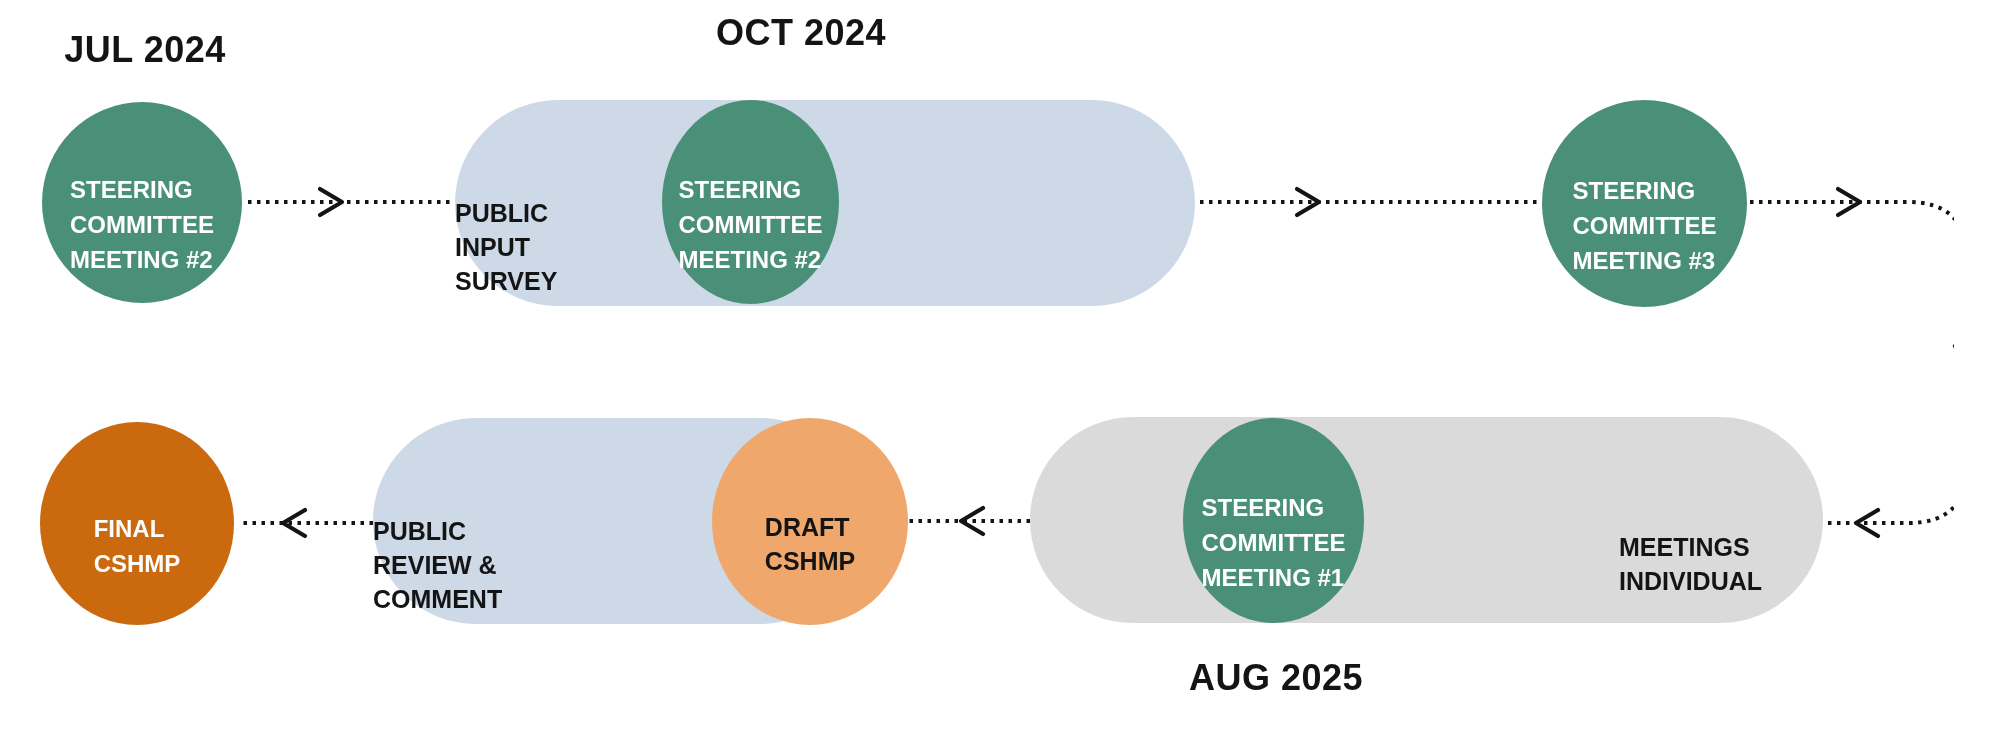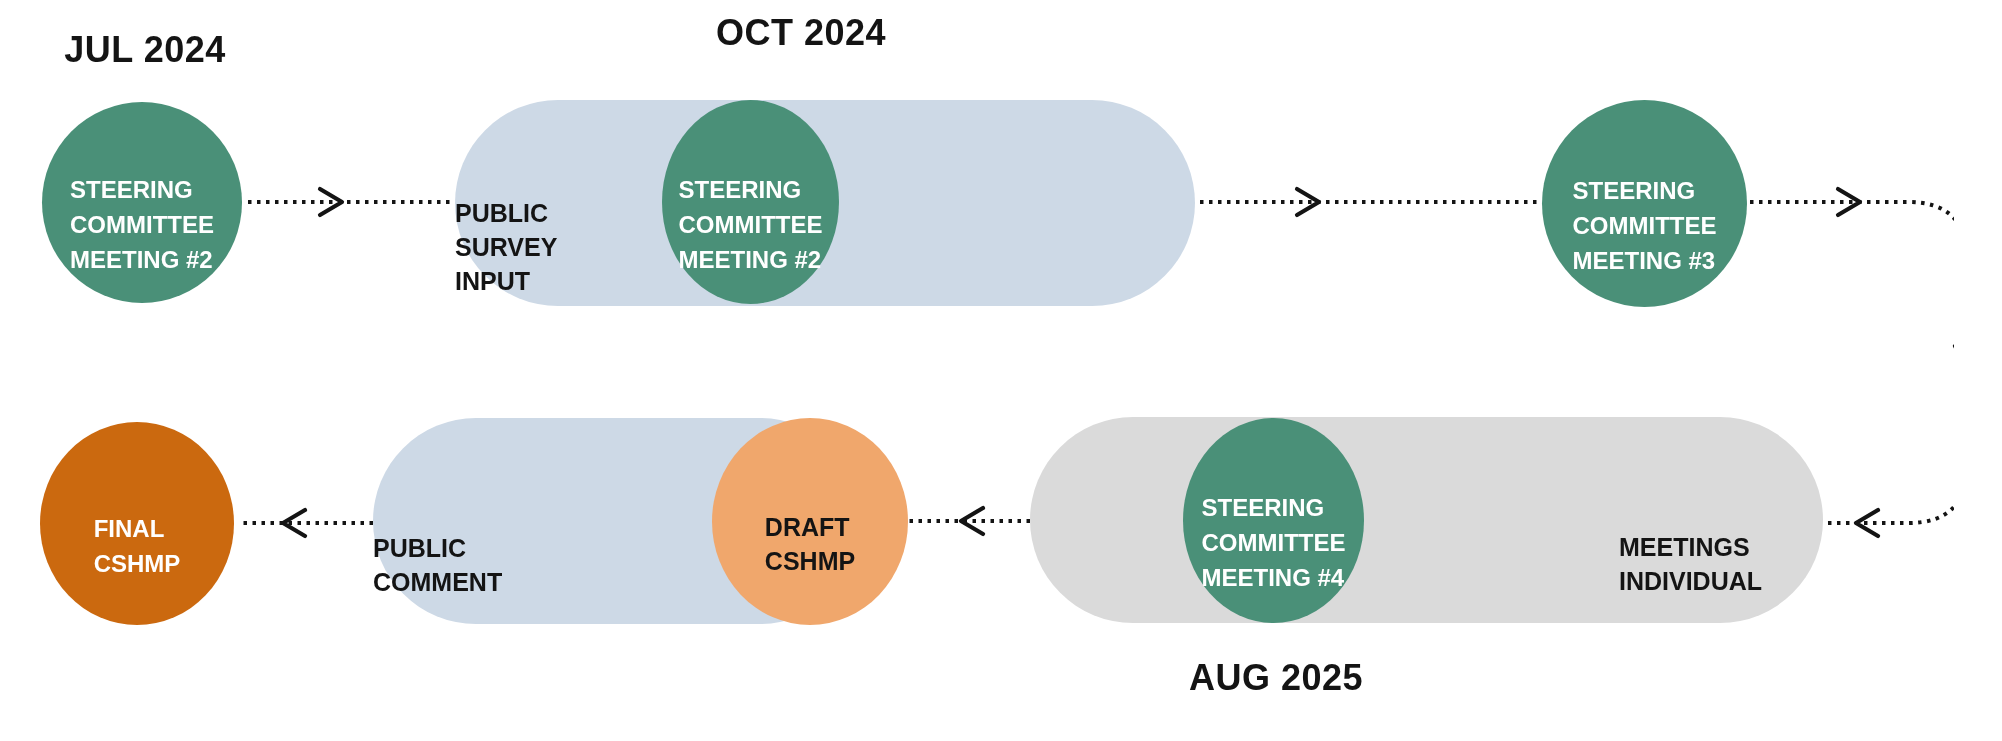--- a/index.html
+++ b/index.html
@@ -58,28 +58,29 @@
 
 <div class="canvas">
 
   <div id="lbl-jul" class="date-label">JUL 2024</div>
   <div id="lbl-oct" class="date-label">OCT 2024</div>
   <div id="lbl-aug" class="date-label">AUG 2025</div>
 
   <div id="pill-survey" class="pill pill-blue">
     <div class="pill-text node-label label-dark">
       <div>PUBLIC</div>
+      <div>INPUT</div>
       <div>SURVEY</div>
-      <div>INPUT</div>
     </div>
   </div>
 
   <div id="pill-review" class="pill pill-blue">
     <div class="pill-text node-label label-dark">
       <div>PUBLIC</div>
+      <div>REVIEW &amp;</div>
       <div>COMMENT</div>
     </div>
   </div>
 
   <div id="pill-individual" class="pill pill-gray">
     <div class="pill-text node-label label-dark">
       <div>MEETINGS</div>
       <div>INDIVIDUAL</div>
     </div>
   </div>
@@ -105,21 +106,21 @@
       <div>STEERING</div>
       <div>COMMITTEE</div>
       <div>MEETING #3</div>
     </div>
   </div>
 
   <div id="node-meeting4" class="circle circle-green">
     <div class="node-label label-light">
       <div>STEERING</div>
       <div>COMMITTEE</div>
-      <div>MEETING #4</div>
+      <div>MEETING #1</div>
     </div>
   </div>
 
   <div id="node-draft" class="circle circle-orange-light">
     <div class="node-label label-dark">
       <div>DRAFT</div>
       <div>CSHMP</div>
     </div>
   </div>
 

